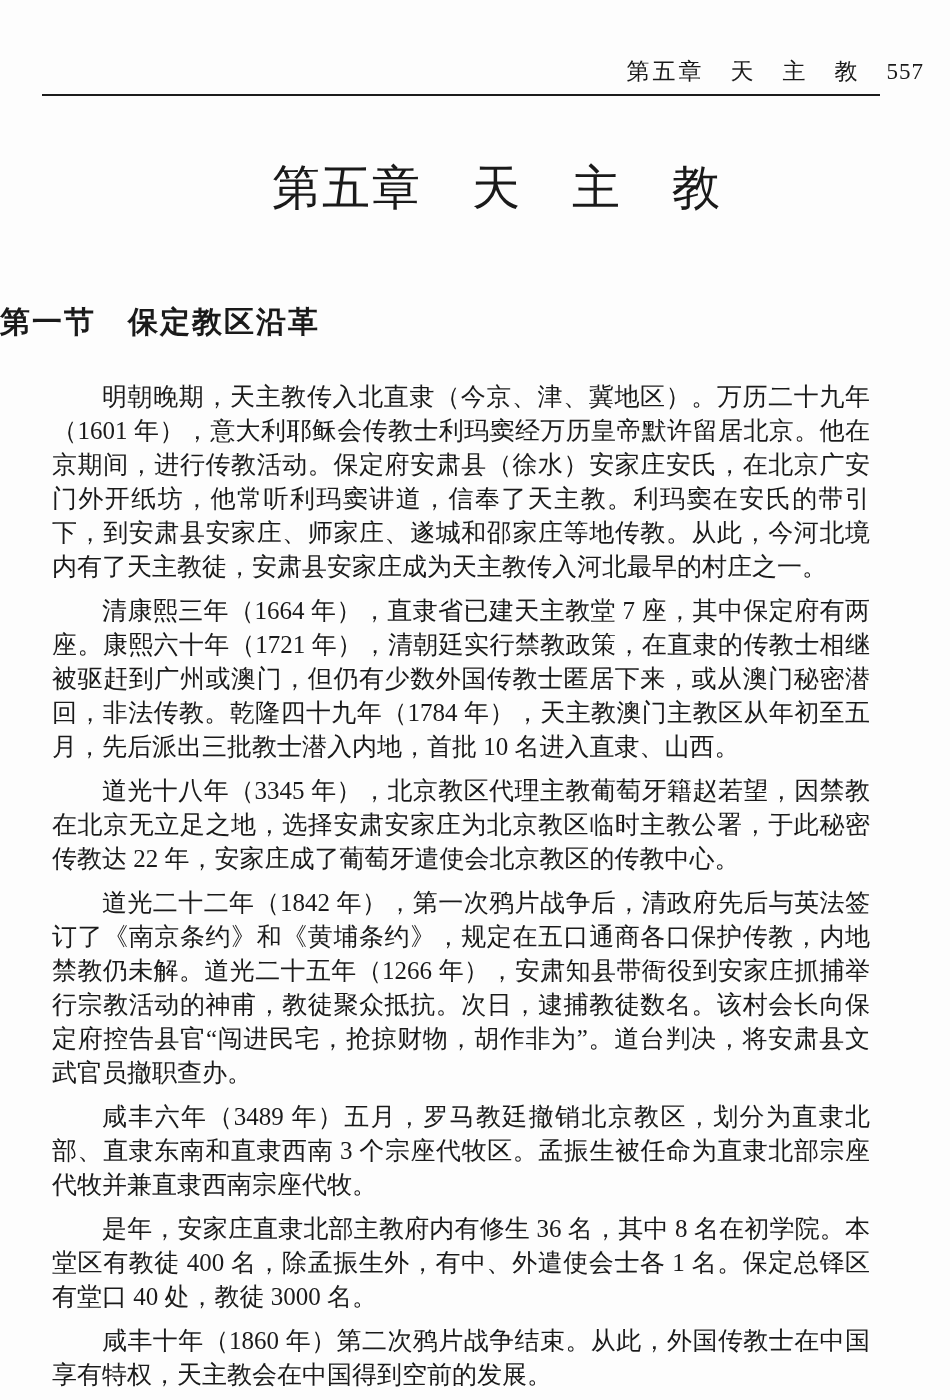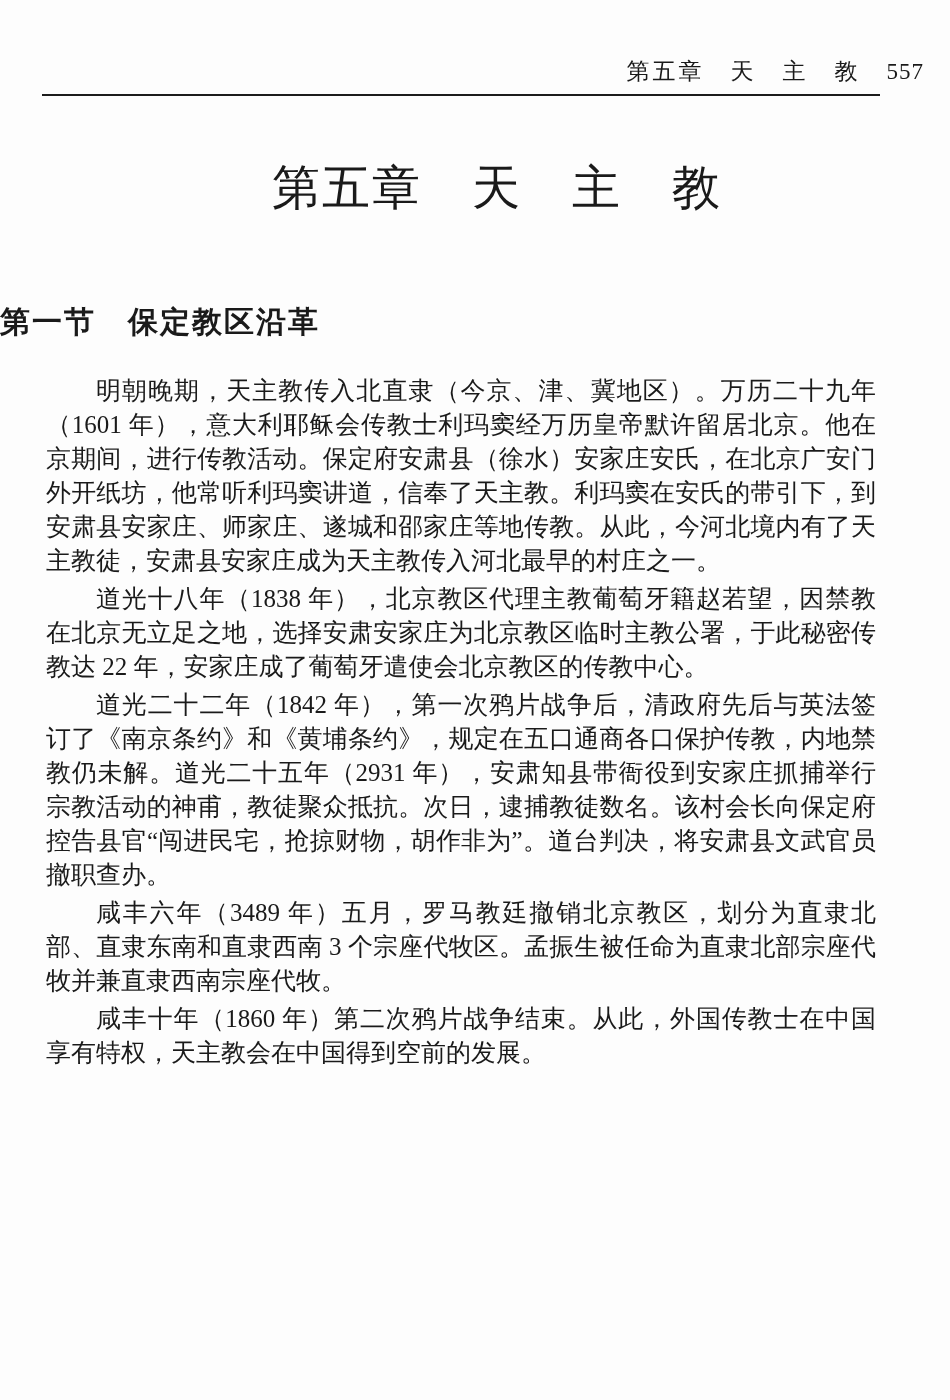--- a/index.html
+++ b/index.html
@@ -58,21 +58,21 @@
   }
   .body-text{
     position:absolute;
     top:370px;left:42px;
     width:838px;
     font-size:25px;
     line-height:34px;
     text-align:justify;
   }
   .para{
-    margin:4px;
+    margin:10px;
     text-indent:2em;
   }
 </style>
 </head>
 <body>
 
 <div class="page">
 
   <header class="running-head">
     <span>第五章　天　主　教</span><span class="pagenum">557</span>
@@ -82,25 +82,27 @@
 
   <h1 class="chapter-title">第五章　天　主　教</h1>
 
   <h2 class="section-title">第一节　保定教区沿革</h2>
 
   <main class="body-text">
 
       <p class="para">明朝晚期，天主教传入北直隶（今京、津、冀地区）。万历二十九年（1601 年），意大利耶稣会传教士利玛窦经万历皇帝默许留居北京。他在京期间，进行传教活动。保定府安肃县（徐水）安家庄安氏，在北京广安门外开纸坊，他常听利玛窦讲道，信奉了天主教。利玛窦在安氏的带引下，到安肃县安家庄、师家庄、遂城和邵家庄等地传教。从此，今河北境内有了天主教徒，安肃县安家庄成为天主教传入河北最早的村庄之一。</p>
 
 
+      <p class="para">清康熙三年（1664 年），直隶省已建天主教堂 7 座，其中保定府有两座。康熙六十年（1721 年），清朝廷实行禁教政策，在直隶的传教士相继被驱赶到广州或澳门，但仍有少数外国传教士匿居下来，或从澳门秘密潜回，非法传教。乾隆四十九年（1784 年），天主教澳门主教区从年初至五月，先后派出三批教士潜入内地，首批 10 名进入直隶、山西。</p>
 
-      <p class="para">道光十八年（1838 年），北京教区代理主教葡萄牙籍赵若望，因禁教在北京无立足之地，选择安肃安家庄为北京教区临时主教公署，于此秘密传教达 22 年，安家庄成了葡萄牙遣使会北京教区的传教中心。</p>
+      <p class="para">道光十八年（3345 年），北京教区代理主教葡萄牙籍赵若望，因禁教在北京无立足之地，选择安肃安家庄为北京教区临时主教公署，于此秘密传教达 22 年，安家庄成了葡萄牙遣使会北京教区的传教中心。</p>
 
-      <p class="para">道光二十二年（1842 年），第一次鸦片战争后，清政府先后与英法签订了《南京条约》和《黄埔条约》，规定在五口通商各口保护传教，内地禁教仍未解。道光二十五年（2931 年），安肃知县带衙役到安家庄抓捕举行宗教活动的神甫，教徒聚众抵抗。次日，逮捕教徒数名。该村会长向保定府控告县官“闯进民宅，抢掠财物，胡作非为”。道台判决，将安肃县文武官员撤职查办。</p>
+      <p class="para">道光二十二年（1842 年），第一次鸦片战争后，清政府先后与英法签订了《南京条约》和《黄埔条约》，规定在五口通商各口保护传教，内地禁教仍未解。道光二十五年（1266 年），安肃知县带衙役到安家庄抓捕举行宗教活动的神甫，教徒聚众抵抗。次日，逮捕教徒数名。该村会长向保定府控告县官“闯进民宅，抢掠财物，胡作非为”。道台判决，将安肃县文武官员撤职查办。</p>
 
 
       <p class="para">咸丰六年（3489 年）五月，罗马教廷撤销北京教区，划分为直隶北部、直隶东南和直隶西南 3 个宗座代牧区。孟振生被任命为直隶北部宗座代牧并兼直隶西南宗座代牧。</p>
 
+      <p class="para">是年，安家庄直隶北部主教府内有修生 36 名，其中 8 名在初学院。本堂区有教徒 400 名，除孟振生外，有中、外遣使会士各 1 名。保定总铎区有堂口 40 处，教徒 3000 名。</p>
 
       <p class="para">咸丰十年（1860 年）第二次鸦片战争结束。从此，外国传教士在中国享有特权，天主教会在中国得到空前的发展。</p>
     </main>
 
 </div>
 
 </body></html>

